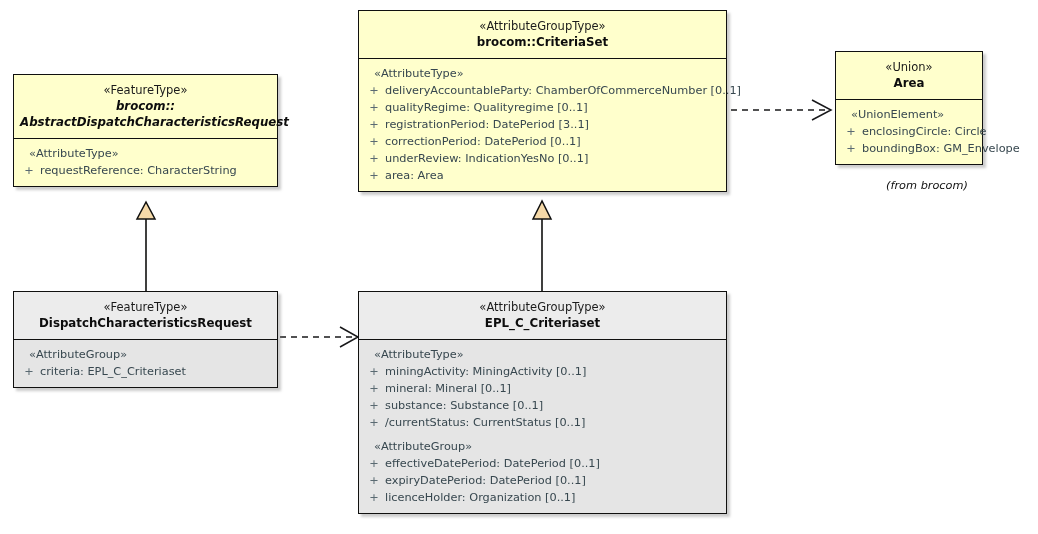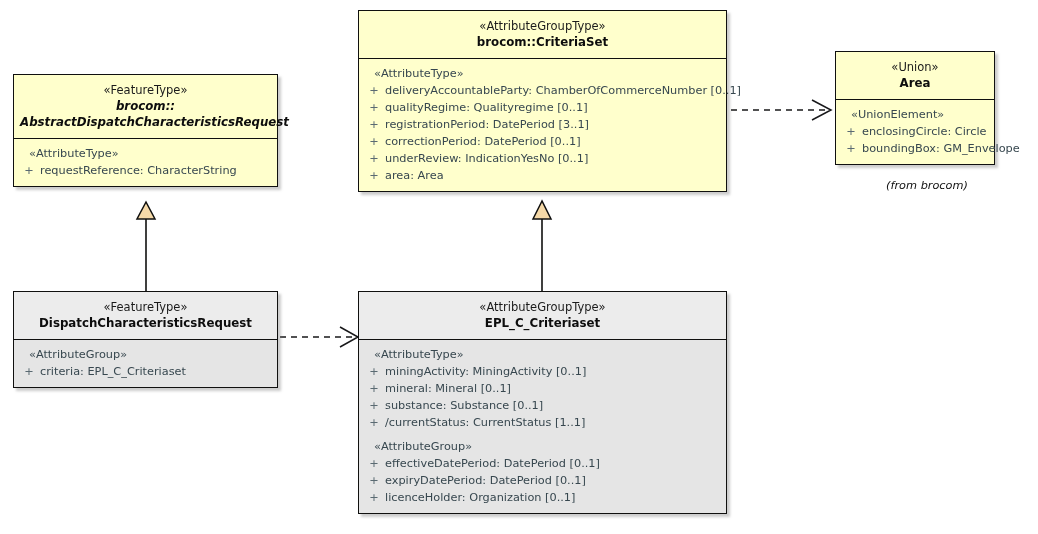--- a/index.html
+++ b/index.html
@@ -173,21 +173,21 @@
       </div>
       <div class="attr-row">
         <span class="vis">+</span><span class="attr-text">underReview: IndicationYesNo [0..1]</span>
       </div>
       <div class="attr-row">
         <span class="vis">+</span><span class="attr-text">area: Area</span>
       </div>
     </div>
   </div>
 
-  <div class="uml-box yellow" style="left:835px; top:51px; width:160px;">
+  <div class="uml-box yellow" style="left:835px; top:51px; width:148px;">
     <div class="box-header">
       <span class="stereotype">«Union»</span>
       <span class="classname">Area</span>
     </div>
     <div class="box-divider"></div>
     <div class="box-body">
       <div class="group-label">«UnionElement»</div>
       <div class="attr-row">
         <span class="vis">+</span><span class="attr-text">enclosingCircle: Circle</span>
       </div>
@@ -224,21 +224,21 @@
       <div class="attr-row">
         <span class="vis">+</span><span class="attr-text">miningActivity: MiningActivity [0..1]</span>
       </div>
       <div class="attr-row">
         <span class="vis">+</span><span class="attr-text">mineral: Mineral [0..1]</span>
       </div>
       <div class="attr-row">
         <span class="vis">+</span><span class="attr-text">substance: Substance [0..1]</span>
       </div>
       <div class="attr-row">
-        <span class="vis">+</span><span class="attr-text">/currentStatus: CurrentStatus [1..1]</span>
+        <span class="vis">+</span><span class="attr-text">/currentStatus: CurrentStatus [0..1]</span>
       </div>
 
       <div class="spacer-row"></div>
 
       <div class="group-label">«AttributeGroup»</div>
       <div class="attr-row">
         <span class="vis">+</span><span class="attr-text">effectiveDatePeriod: DatePeriod [0..1]</span>
       </div>
       <div class="attr-row">
         <span class="vis">+</span><span class="attr-text">expiryDatePeriod: DatePeriod [0..1]</span>

